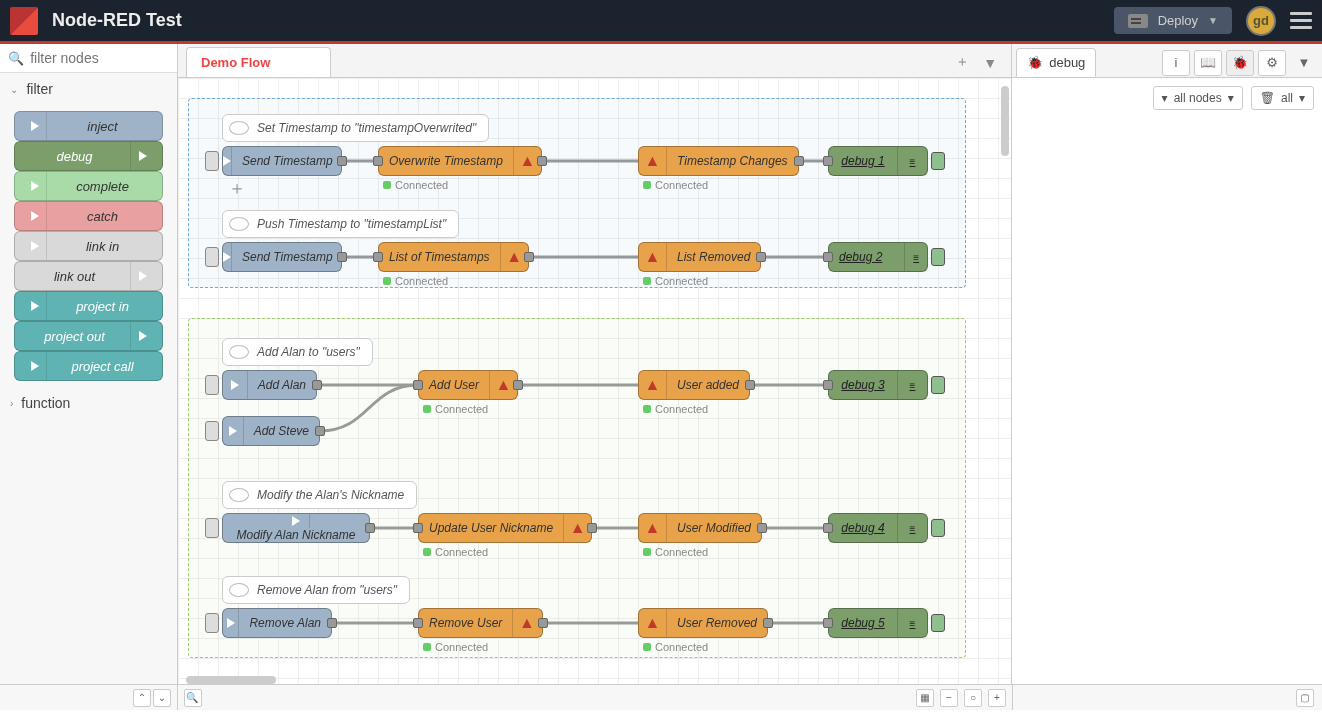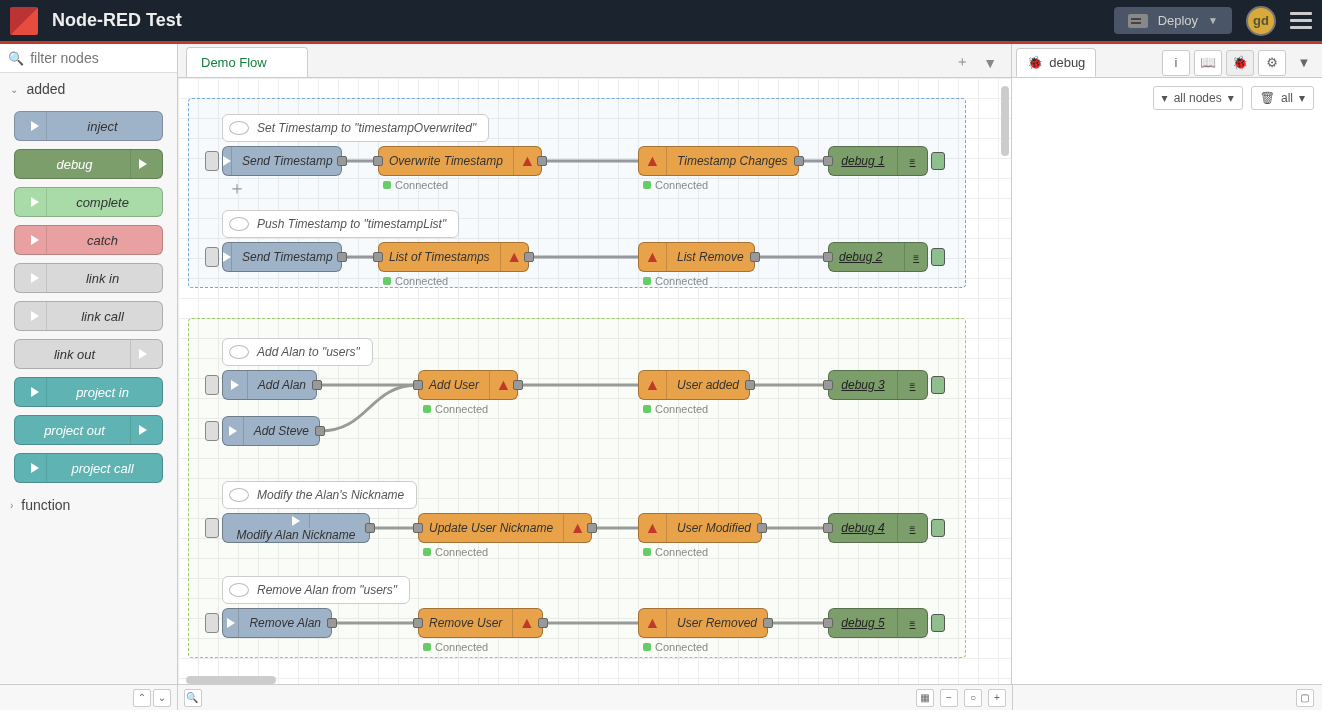--- a/index.html
+++ b/index.html
@@ -16,37 +16,37 @@
   .burger { display:flex;flex-direction:column;gap:4px;cursor:pointer;}
   .burger span{width:22px;height:3px;background:#ccc;border-radius:1px;}
   
   .main { display:flex; height: 640px; }
   .palette { width: 178px; border-right:1px solid #ccc; display:flex;flex-direction:column;background:#f7f7f7;}
   .filter-box { padding:6px 8px; border-bottom:1px solid #ddd;background:#fff;}
   .filter-input { width:100%; border:none; outline:none; font-size:14px; }
   .filter-wrap{display:flex;align-items:center;gap:6px;color:#888;}
   .cat-header { padding:8px 10px; font-size:14px; color:#444;display:flex;align-items:center;gap:8px;cursor:pointer;}
   .cat-header .chev{font-size:10px;color:#888;}
-  .palette-nodes{padding:6px 14px;display:flex;flex-direction:column;gap:8px;overflow:auto;flex:1;}
+  .palette-nodes{padding:6px 14px;display:flex;flex-direction:column;gap:0;overflow:auto;flex:1;}
   .p-node{height:30px;border-radius:6px;display:flex;align-items:center;font-size:13px;font-style:italic;color:#333;border:1px solid rgba(0,0,0,.2);position:relative;padding:0 8px;}
   .p-node .plabel{flex:1;text-align:center;}
   .p-icon{width:24px;height:100%;display:flex;align-items:center;justify-content:center;border-right:1px solid rgba(0,0,0,.1);margin-right:4px;}
   .p-icon-r{border-left:1px solid rgba(0,0,0,.1);border-right:none;margin-left:4px;margin-right:0;}
   .c-inject{background:#9fb3c8;}
   .c-debug{background:#7b9e6b;color:#fff;}
   .c-complete{background:#a8dba8;}
   .c-catch{background:#e8a0a0;}
   .c-status{background:#9fb3c8;}
   .c-link{background:#d9d9d9;}
   .c-comment{background:#f4f4f4;}
   .c-project{background:#5fb3b3;color:#fff;}
   
   .workspace{flex:1;display:flex;flex-direction:column;border-right:1px solid #ccc;}
   .tabbar{height:34px;display:flex;align-items:flex-end;padding:0 8px;border-bottom:1px solid #ccc;background:#f4f4f4;gap:2px;}
-  .tab{border:1px solid #ccc;border-bottom:none;background:#fff;padding:7px 40px 7px 14px;border-radius:4px 4px 0 0;font-weight:400;color:#15803d;}
+  .tab{border:1px solid #ccc;border-bottom:none;background:#fff;padding:7px 60px 7px 14px;border-radius:4px 4px 0 0;font-weight:700;color:#ef4444;}
   .tabbar-spacer{flex:1;}
   .tabbtn{color:#888;padding:6px;font-size:14px;cursor:pointer;}
   .canvas-wrap{flex:1;position:relative;overflow:hidden;background:#fff;}
   .grid{position:absolute;inset:0;background-image:linear-gradient(#eee 1px,transparent 1px),linear-gradient(90deg,#eee 1px,transparent 1px);background-size:20px 20px;}
   .group{position:absolute;border:1px dashed;border-radius:4px;}
   .group-blue{border-color:#6fa8dc;background:rgba(100,150,220,.05);}
   .group-green{border-color:#9c6;background:rgba(150,220,100,.05);}
   .comment-node{position:absolute;background:#fff;border:1px solid #ccc;border-radius:6px;height:28px;display:flex;align-items:center;padding:0 12px 0 6px;font-size:12px;font-style:italic;color:#555;}
   .comment-node .cbubble{width:20px;height:14px;border:1px solid #bbb;border-radius:50%;margin-right:8px;}
   .fnode{position:absolute;height:30px;border-radius:6px;display:flex;align-items:center;border:1px solid rgba(0,0,0,.3);font-style:italic;font-size:12px;color:#333;}
@@ -116,21 +116,21 @@
   <div class="palette">
     <div class="filter-box">
       <div class="filter-wrap">
         <span>🔍</span>
         <input class="filter-input" placeholder="filter nodes" style="">
       </div>
     </div>
     <div id="palette-body" style="overflow:auto;flex:1;">
         <div class="cat-header">
           <span class="chev">⌄</span>
-          <span>added</span>
+          <span>filter</span>
         </div>
         <div class="palette-nodes">
           <div class="p-node c-inject">
             <div class="p-icon">
               <div class="arrow-r"></div>
             </div>
             <span class="plabel">inject</span>
           </div>
           <div class="p-node c-debug">
             <span class="plabel">debug</span>
@@ -148,26 +148,20 @@
             <div class="p-icon">
               <div class="arrow-r"></div>
             </div>
             <span class="plabel">catch</span>
           </div>
           <div class="p-node c-link">
             <div class="p-icon">
               <div class="arrow-r"></div>
             </div>
             <span class="plabel">link in</span>
-          </div>
-          <div class="p-node c-link">
-            <div class="p-icon">
-              <div class="arrow-r"></div>
-            </div>
-            <span class="plabel">link call</span>
           </div>
           <div class="p-node c-link">
             <span class="plabel">link out</span>
             <div class="p-icon p-icon-r">
               <div class="arrow-r"></div>
             </div>
           </div>
           <div class="p-node c-project">
             <div class="p-icon">
               <div class="arrow-r"></div>
@@ -342,21 +336,21 @@
               <span class="flame">▲</span>
             </div>
             <span class="nlabel">Timestamp Changes</span>
             <div class="port port-r"></div>
             <div class="status-dot">Connected</div>
           </div>
           <div class="fnode n-fire" style="left: 460px; top: 164px; min-width: 115px;">
             <div class="iconbox">
               <span class="flame">▲</span>
             </div>
-            <span class="nlabel">List Remove</span>
+            <span class="nlabel">List Removed</span>
             <div class="port port-r"></div>
             <div class="status-dot">Connected</div>
           </div>
           <div class="fnode n-fire" style="left: 460px; top: 292px; min-width: 110px;">
             <div class="iconbox">
               <span class="flame">▲</span>
             </div>
             <span class="nlabel">User added</span>
             <div class="port port-r"></div>
             <div class="status-dot">Connected</div>

